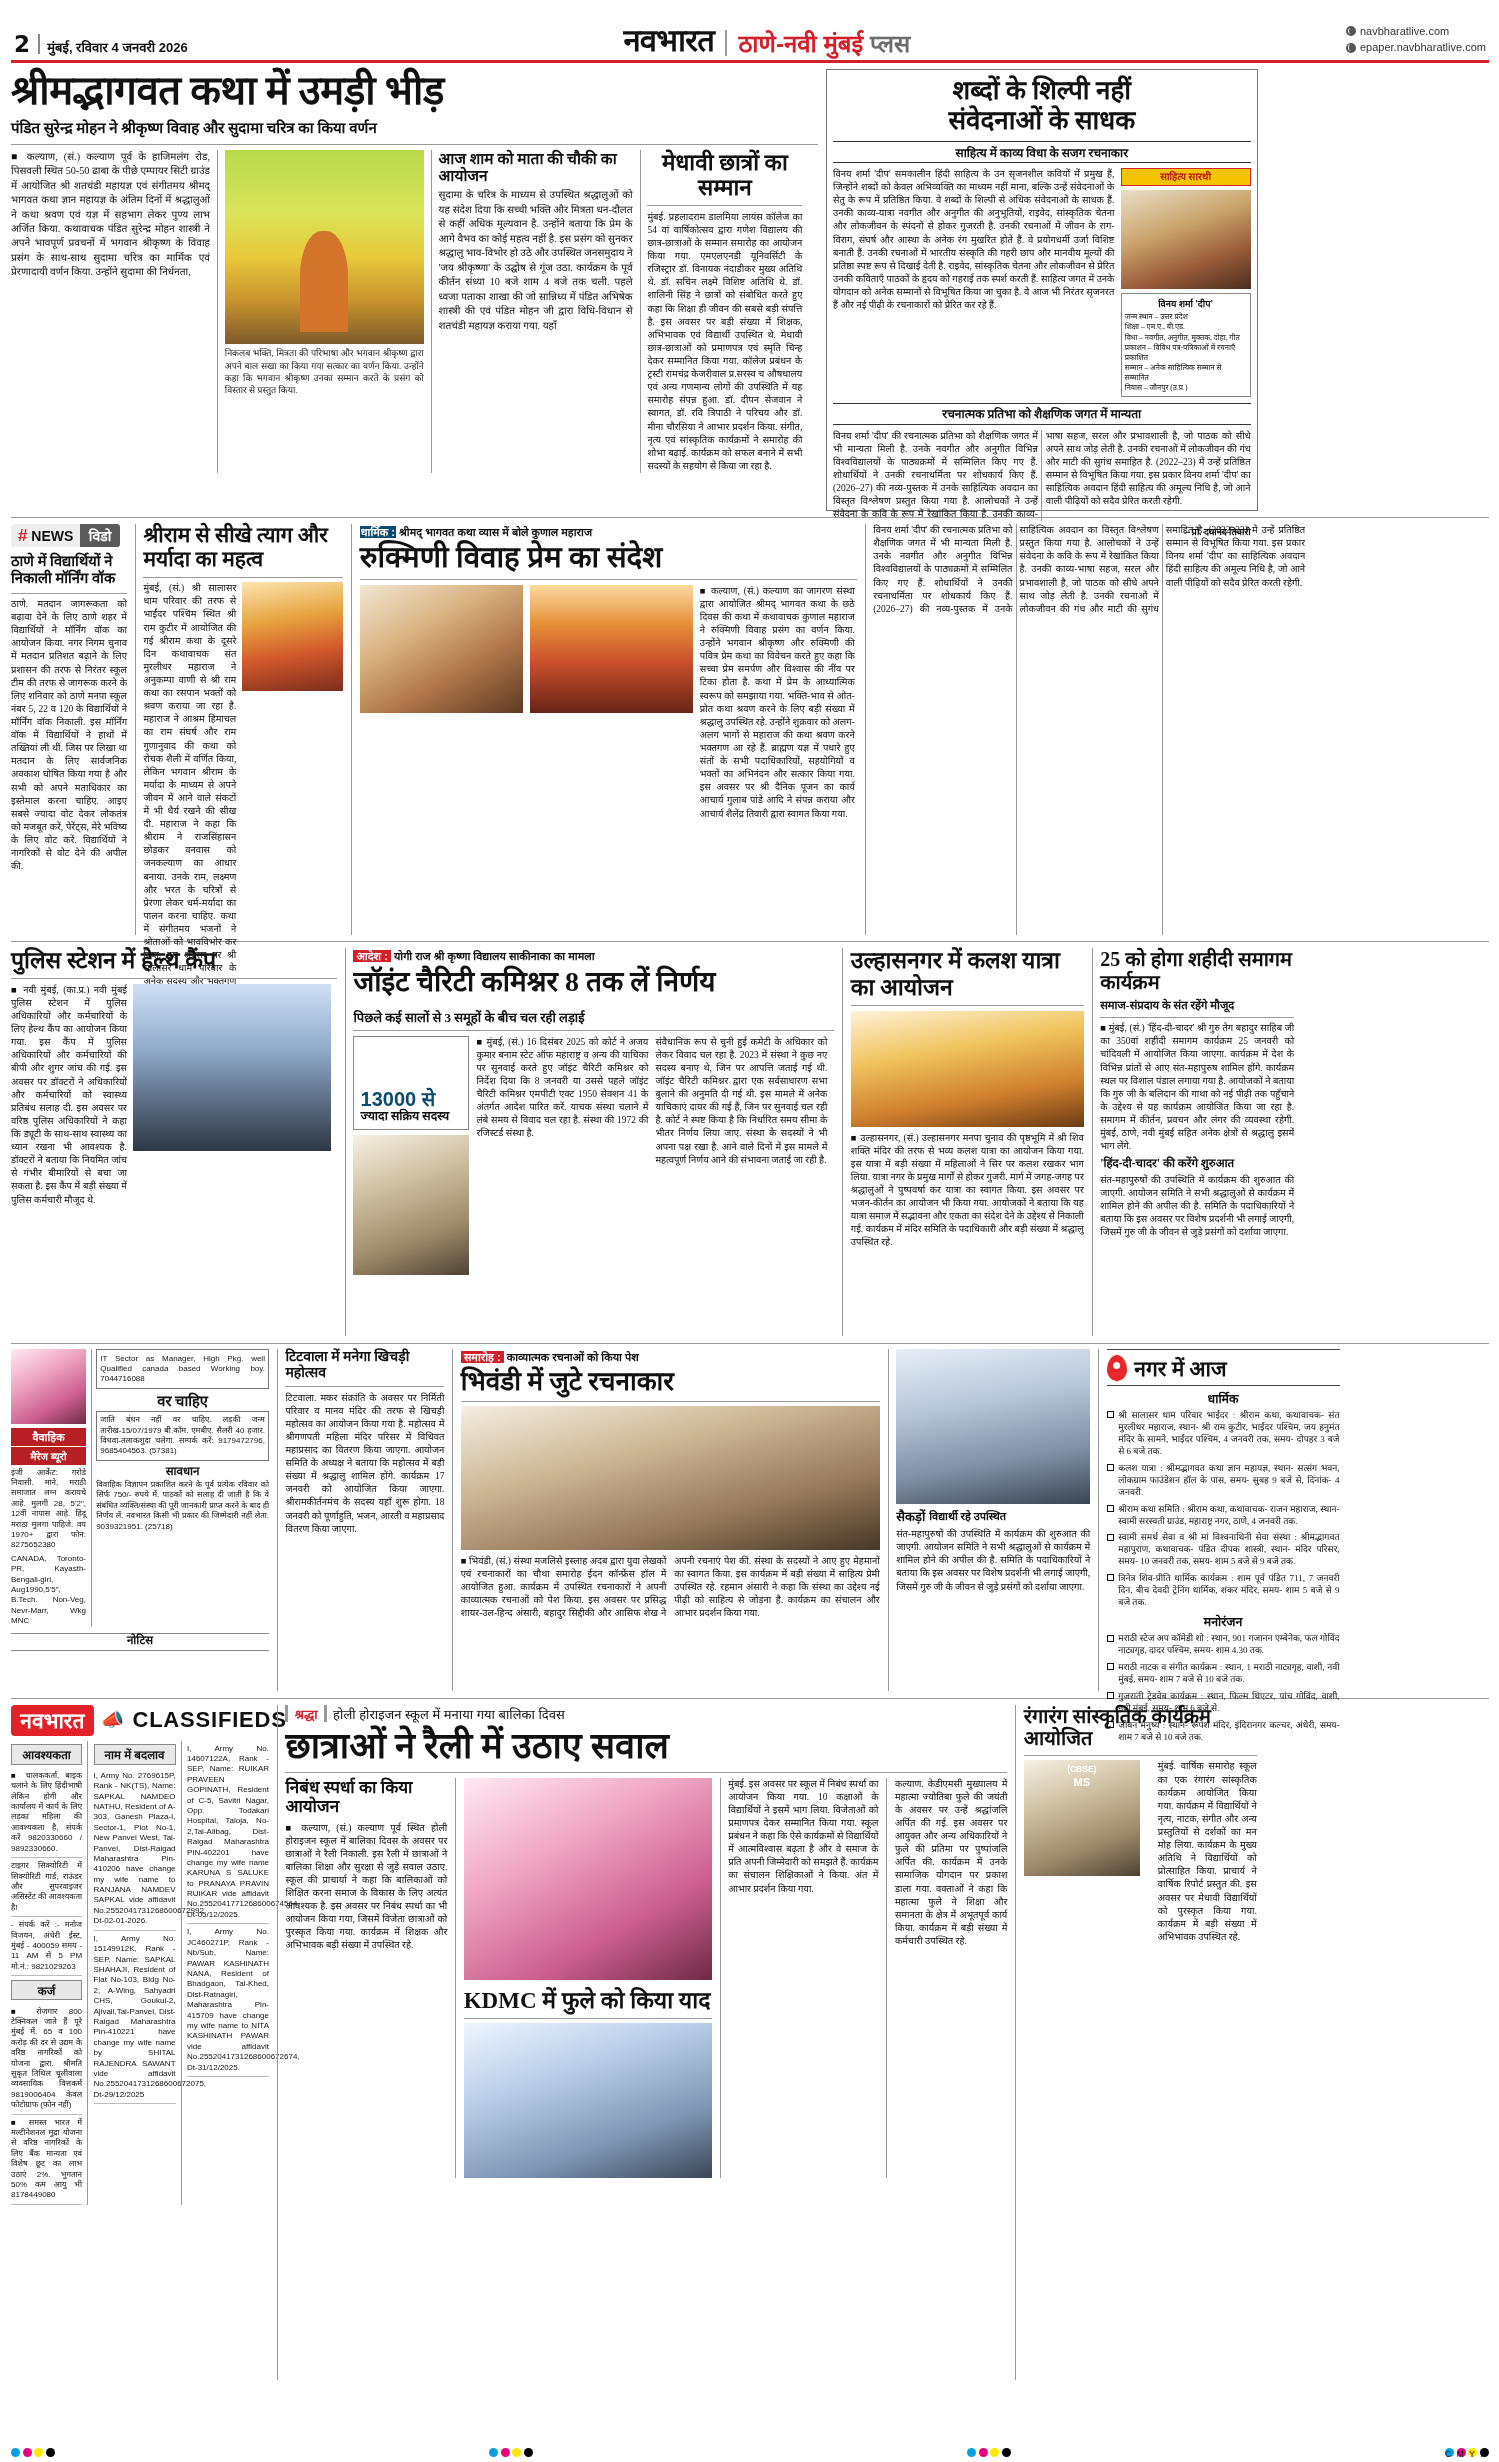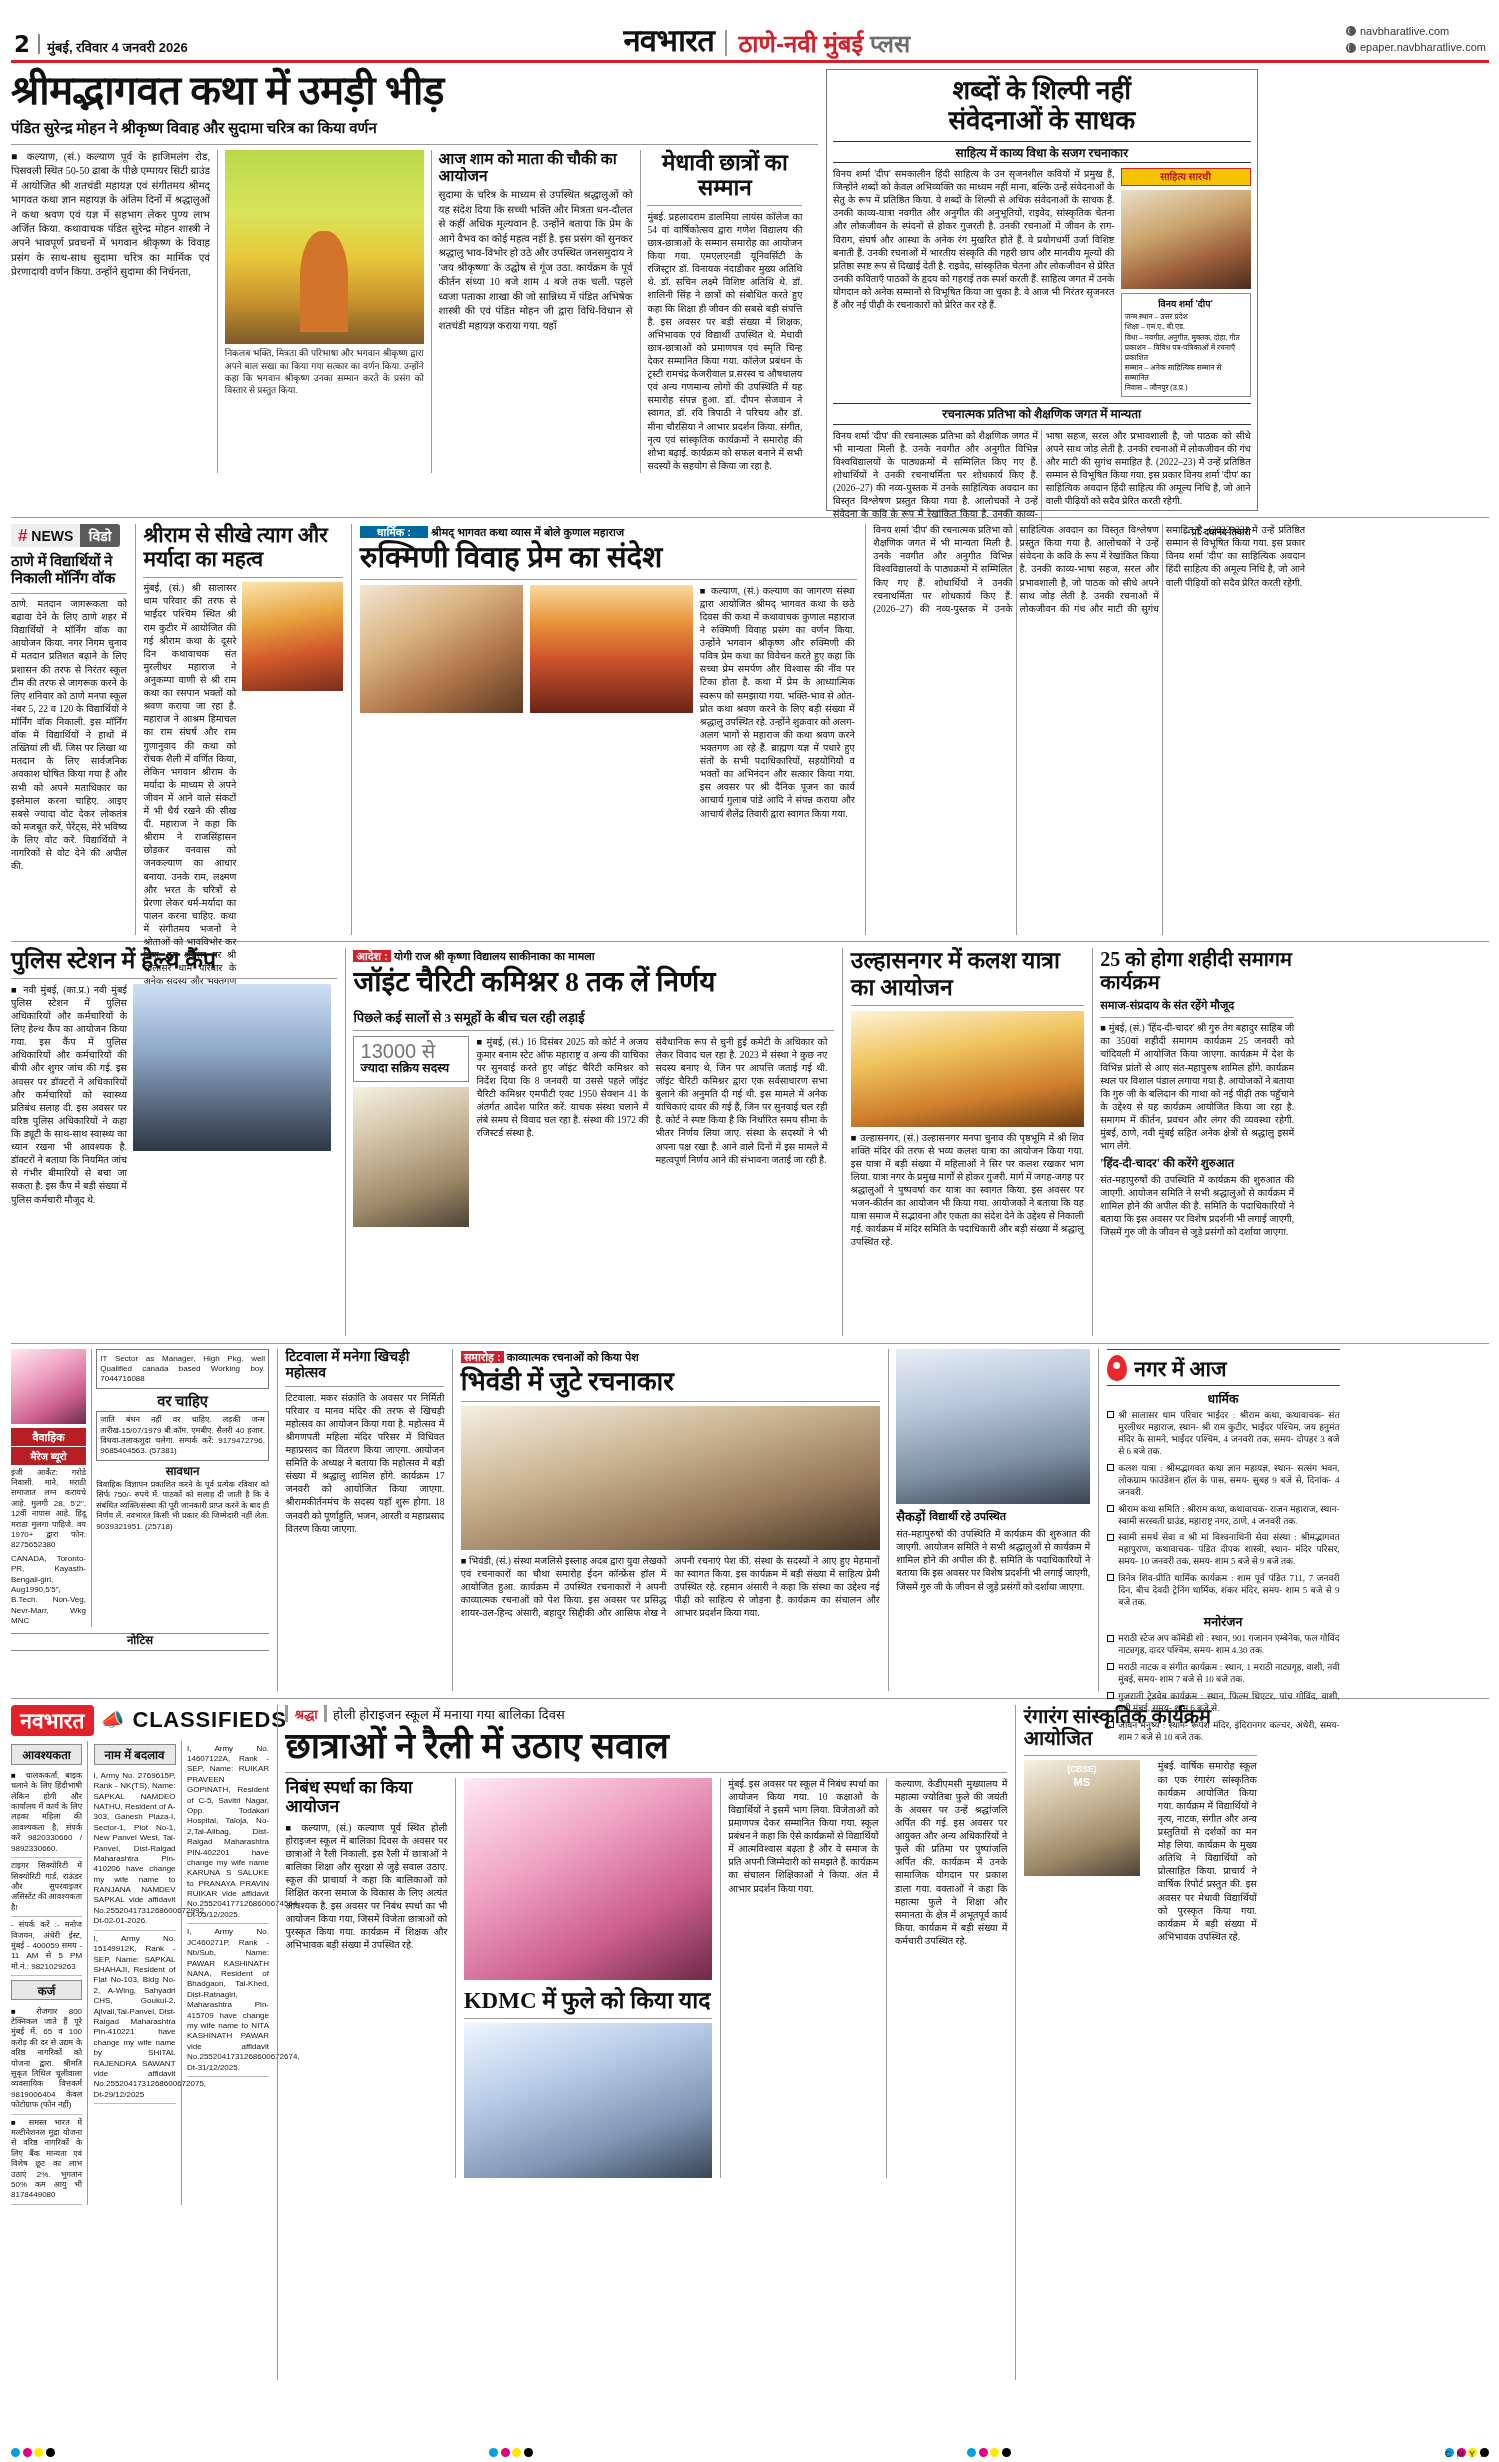--- a/index.html
+++ b/index.html
@@ -82,21 +82,21 @@
   .nagar-title{font-weight:bold;font-size:21px;}
   .nagar-sub{text-align:center;font-weight:bold;font-size:12.4px;margin:3.9px 0 2.3px;}
   .nagar-item{display:flex;gap:4.7px;font-size:9px;line-height:1.34;text-align:justify;margin-bottom:4.7px;}
   .sq{width:7px;height:7px;border:1.2px solid #111;flex:none;margin-top:2.3px;}
 
   
   .cmykbar{position:absolute;bottom:4.7px;left:11px;right:11px;height:9.3px;display:flex;align-items:center;gap:2.3px;}
   .dot{width:9.3px;height:9.3px;border-radius:50%;}
   .cmyktxt{position:absolute;bottom:3.1px;right:12.4px;font-family:"Liberation Sans",sans-serif;font-size:8.5px;letter-spacing:1.6px;}
   .stat-box{ border:0.8px solid #888; padding:4.7px 6.2px; }
-  .stat-num{ color:#737373; font-weight:normal; font-size:20px; line-height:1; font-family:"Liberation Sans",sans-serif;}
+  .stat-num{ color:#0c4a6e; font-weight:bold; font-size:20px; line-height:1; font-family:"Liberation Sans",sans-serif;margin-top:48px;}
   .stat-lbl{ font-weight:bold; font-size:12.4px; line-height:1.2; }
   .sahitya-badge{ background:#f5c400; border:1.6px solid #d4202b; color:#b81f24; font-weight:bold; text-align:center; font-size:10px; line-height:1.15; padding:2.3px 3.9px; }
 </style>
 </head>
 <body>
 
 <div class="page">
 
   <div class="masthead">
     <div class="mh-left">
@@ -208,21 +208,21 @@
         <div style="width:101px;">
           <div class="photo ph3" style="height:109px;">
               <span class="sim"></span>
             </div>
         </div>
       </div>
     </div>
     <div class="vrule"></div>
 
     <div style="width:497px;">
-      <div class="kicker"><span class="red" style="background:#0369a1;color:#fff;padding:0 17px;">धार्मिक :</span><span> श्रीमद् भागवत कथा व्यास में बोले कुणाल महाराज</span></div>
+      <div class="kicker"><span class="red" style="background:#0c4a6e;color:#fff;padding:0 1px;">धार्मिक :</span><span> श्रीमद् भागवत कथा व्यास में बोले कुणाल महाराज</span></div>
       <div class="hl" style="font-size:29.5px;line-height:1.12;margin-top:2.3px;">रुक्मिणी विवाह प्रेम का संदेश</div>
       <div class="hrule" style="margin:4.7px 0;"></div>
       <div style="display:flex;gap:7px;">
         <div style="width:163px;">
           <div class="photo ph4" style="height:128px;">
               <span class="sim"></span>
             </div>
         </div>
         <div style="width:163px;">
           <div class="photo ph7" style="height:128px;">

